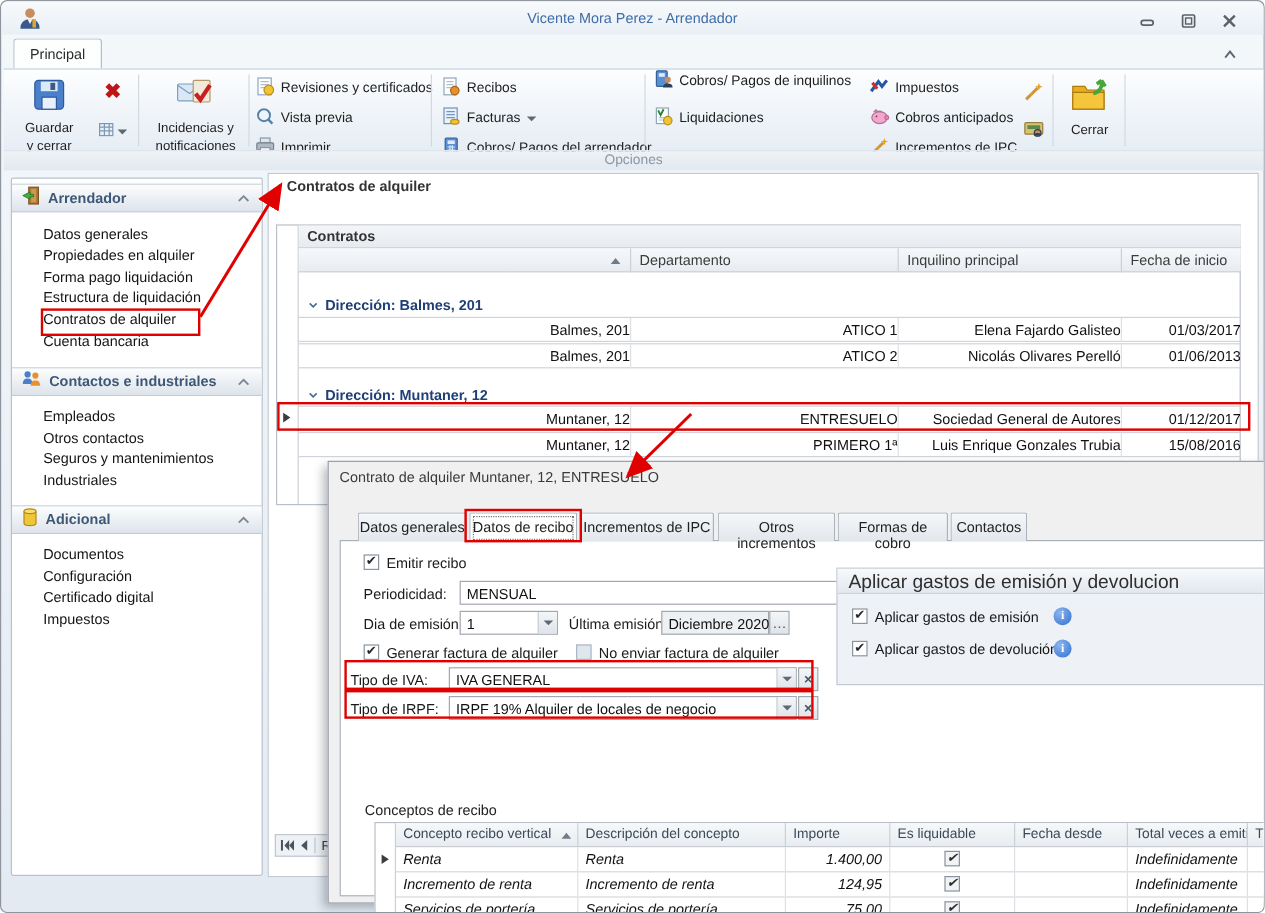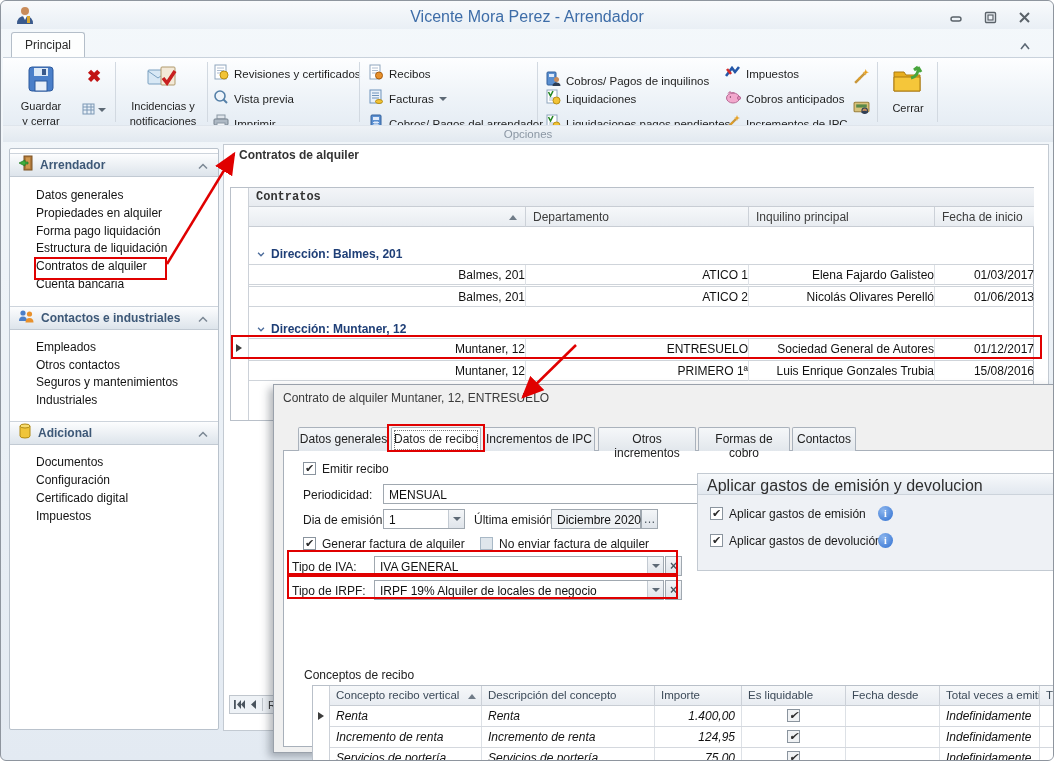--- a/index.html
+++ b/index.html
@@ -6,21 +6,21 @@
   html,body { width:1054px; height:761px; background:#fff; font-family:"Liberation Sans", sans-serif; }
   #app { position:relative; width:1054px; height:761px; background:linear-gradient(#f4f8fb,#e3eaf2);
          border:1px solid #8e959e; border-radius:6px; overflow:hidden; }
   .abs { position:absolute; }
   .lbl { font-size:11.5px; color:#1e1e1e; white-space:nowrap; }
 
   
   .titlebar { position:absolute; left:0; top:0; width:100%; height:28px;
               background:linear-gradient(#f8fafc,#e9eff5); border-radius:6px 6px 0 0; }
   .title-text { position:absolute; left:0; right:0; top:7px; text-align:center;
-                font-size:16px; color:#3e6da8; }
+                font-size:12px; color:#3e6da8; }
   .winbtn { position:absolute; top:8px; width:22px; height:16px; display:flex; align-items:center;
             justify-content:center; cursor:default; }
 
   
   .tabstrip { position:absolute; left:0; top:28px; width:100%; height:28px; }
   .ribbon-tab { position:absolute; left:10px; top:3px; width:74px; height:25px; background:#fdfefe;
                 border:1px solid #b4bec9; border-bottom:none; border-radius:3px 3px 0 0;
                 text-align:center; font-size:12px; color:#2b2b2b; line-height:24px; }
   .ribbon { position:absolute; left:2px; top:56px; width:1050px; height:68px;
             background:linear-gradient(#fdfeff,#eef3f8 60%,#e6edf4); border-top:1px solid #c9d2dc; }
@@ -47,21 +47,21 @@
 
   
   .content { position:absolute; left:222px; top:143px; width:826px; height:587px; background:#fff;
              border:1px solid #c3cad2; }
   .page-title { position:absolute; left:15px; top:3px; font-size:12px; font-weight:bold; color:#333; }
 
   .cgrid { position:absolute; left:6px; top:42px; width:804px; height:234px; border:1px solid #b9c0c9; background:#fff; }
   .cg-ind { position:absolute; left:0; top:0; width:18px; height:100%; border-right:1px solid #ccd1d8; }
   .cg-band { position:absolute; left:18px; top:0; width:785px; height:19px;
              background:linear-gradient(#f3f5f8,#e7ebf0); border-bottom:1px solid #c8cdd4;
-             font-weight:bold; font-size:12px; color:#333; padding:2px 0 0 7px;font-family:Liberation Mono, monospace; }
+             font-weight:bold; font-size:12px; color:#333; padding:2px 0 0 7px; }
   .cg-hdr { position:absolute; left:18px; top:19px; width:785px; height:20px;
             background:linear-gradient(#f6f8fa,#e8ecf1); border-bottom:1px solid #c8cdd4; }
   .cg-hcell { position:absolute; top:0; height:20px; border-right:1px solid #ccd1d8; font-size:12px;
               color:#3c3c3c; padding:3px 0 0 7px; }
   .cg-grouprow { position:absolute; left:18px; width:785px; height:18px; display:flex; align-items:center; gap:6px;
                  padding-left:8px; font-size:12px; font-weight:bold; color:#1f3f77; }
   .cg-row { position:absolute; left:18px; width:785px; height:21px; border-bottom:1px solid #cfd4da; border-top:1px solid #cfd4da;text-align:right; }
   .cg-cell { position:absolute; top:0; height:20px; border-right:1px solid #dde1e6; font-size:12px;
              color:#111; padding:3px 0 0 7px; white-space:nowrap; overflow:hidden; }
   .rowptr { width:0; height:0; border-top:4px solid transparent; border-bottom:4px solid transparent;
@@ -262,46 +262,37 @@
       <span><svg width="16" height="16" viewBox="0 0 16 16">
             <rect x="3" y="1" width="10" height="14" rx="1" fill="#5a8fd0" stroke="#33619c"></rect>
             <rect x="5" y="3" width="6" height="3" fill="#dfeafa"></rect>
             <path d="M5 8.5 H11 M5 11 H11 M7 7 V13 M9 7 V13" stroke="#dfeafa"></path>
           </svg></span>
       <span class="lbl">Cobros/ Pagos del arrendador</span>
     </div>
 
     <div class="rib-sep" style="left:534px"></div>
 
-    <div class="smallbtn" style="left:542px;top:13px">
+    <div class="smallbtn" style="left:542px;top:0">
       <span><svg width="16" height="16" viewBox="0 0 16 16">
             <rect x="2" y="1" width="9" height="13" rx="1" fill="#5a8fd0" stroke="#33619c"></rect>
             <rect x="4" y="3" width="5" height="3" fill="#dfeafa"></rect>
             <circle cx="11.5" cy="8.5" r="2.5" fill="#c98c5a"></circle>
             <path d="M7.5 15 Q7.5 11.5 11.5 11.5 Q15.5 11.5 15.5 15 Z" fill="#2e3e55"></path>
           </svg></span>
       <span class="lbl">Cobros/ Pagos de inquilinos</span>
     </div>
     <div class="smallbtn" style="left:542px;top:31px">
       <span><svg width="16" height="16" viewBox="0 0 16 16">
             <rect x="2" y="1" width="10" height="13" fill="#fff" stroke="#8fa6bd"></rect>
             <path d="M3.5 3 L5.5 7 L8 2" fill="none" stroke="#2a8a2a" stroke-width="1.6"></path>
             <path d="M4 9 H10 M4 11 H10" stroke="#aebdd0"></path>
             <circle cx="11.5" cy="11.5" r="3.5" fill="#f2c335" stroke="#b98f14"></circle>
           </svg></span>
       <span class="lbl">Liquidaciones</span>
-    </div>
-    <div class="smallbtn" style="left:542px;top:56px">
-      <span><svg width="16" height="16" viewBox="0 0 16 16">
-            <rect x="2" y="1" width="10" height="13" fill="#fff" stroke="#8fa6bd"></rect>
-            <path d="M3.5 3 L5.5 7 L8 2" fill="none" stroke="#2a8a2a" stroke-width="1.6"></path>
-            <path d="M4 9 H10 M4 11 H10" stroke="#aebdd0"></path>
-            <circle cx="11.5" cy="11.5" r="3.5" fill="#f2c335" stroke="#b98f14"></circle>
-          </svg></span>
-      <span class="lbl">Liquidaciones pagos pendientes</span>
     </div>
 
     <div class="smallbtn" style="left:722px;top:6px">
       <span><svg width="16" height="16" viewBox="0 0 16 16">
             <path d="M1 12 L7 4 L10 8 L14 3" fill="none" stroke="#2457a8" stroke-width="2.6"></path>
             <path d="M2 5 L6 10" stroke="#d22c2c" stroke-width="2.6"></path>
           </svg></span>
       <span class="lbl">Impuestos</span>
     </div>
     <div class="smallbtn" style="left:722px;top:31px">

